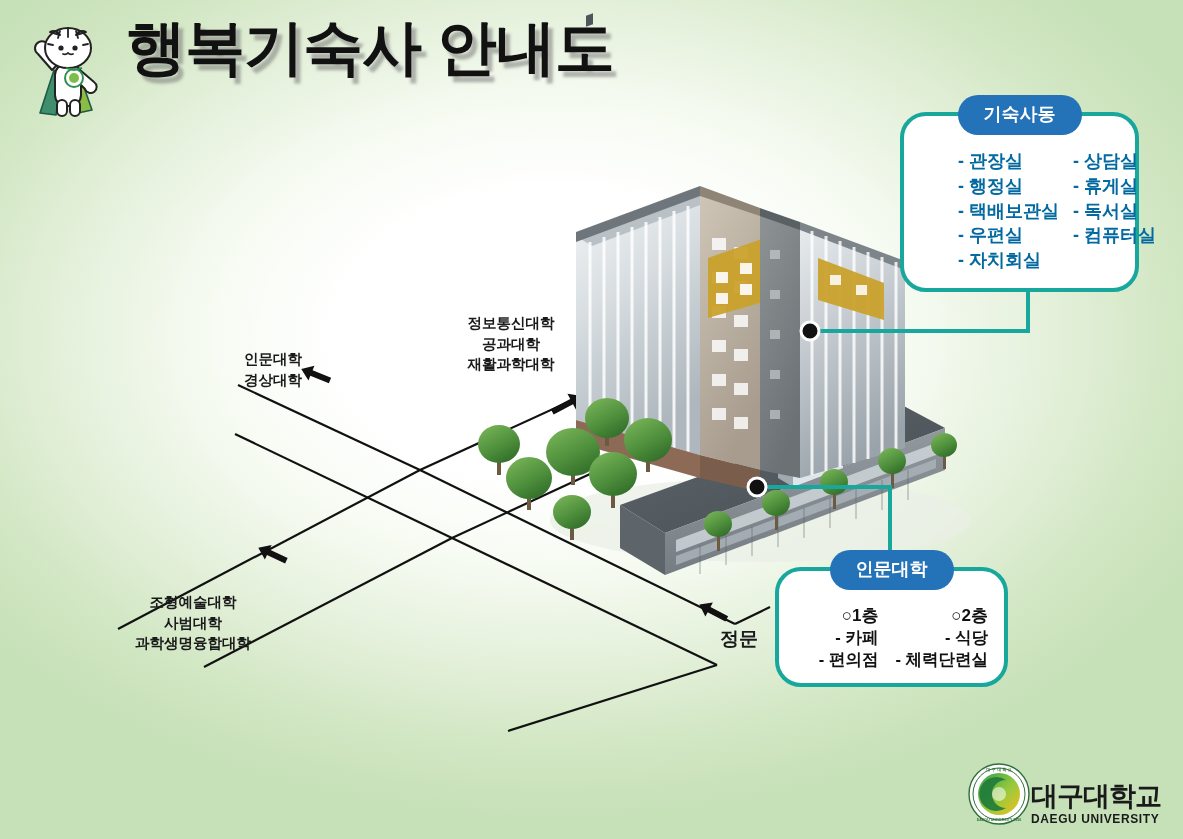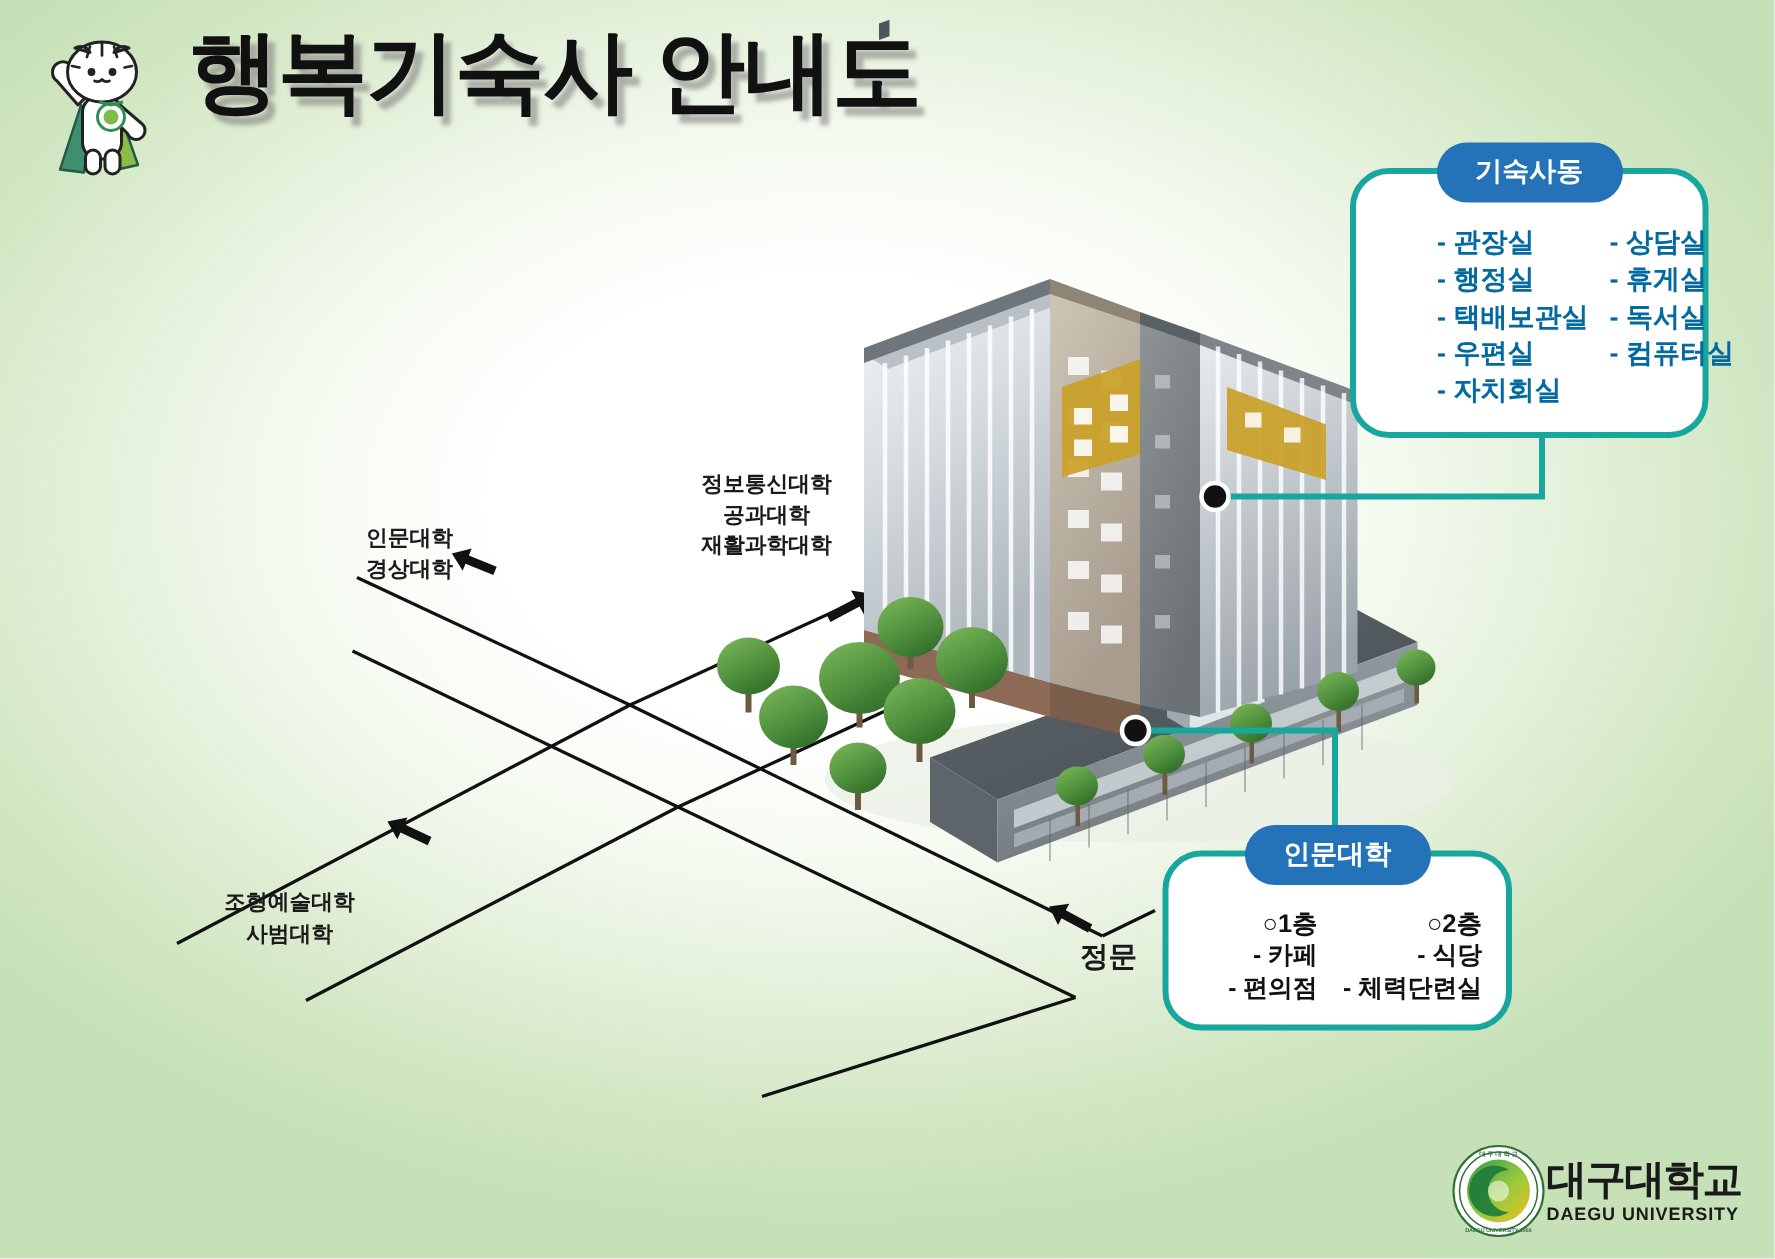--- a/index.html
+++ b/index.html
@@ -157,21 +157,21 @@
     line-height: 1.32;
     padding-left: 11px;
   }
 
   
   .logo-wrap {
     position: absolute;
     right: 22px;
     bottom: 14px;
     display: flex;
-    align-items: center;
+    align-items: flex-end;
     gap: 1px;
   }
   .logo-seal { width: 62px; height: 62px; flex: none; }
   .logo-text { display: flex; flex-direction: column; line-height: 1; }
   .logo-ko {
     font-size: 27px;
     font-weight: bold;
     color: #1a1a1a;
     letter-spacing: -1px;
   }
@@ -488,20 +488,21 @@
   </div>
 
   <div class="road-label" id="label-humanities">
     <div>인문대학</div>
     <div>경상대학</div>
   </div>
 
   <div class="road-label" id="label-arts">
     <div>조형예술대학</div>
     <div>사범대학</div>
+    <div>과학생명융합대학</div>
   </div>
 
   <div class="road-label big" id="label-gate">
     <div>정문</div>
   </div>
 
   <div class="callout" id="box-dorm">
     <div class="callout-head">기숙사동</div>
     <div class="callout-body">
       <div class="cols">

